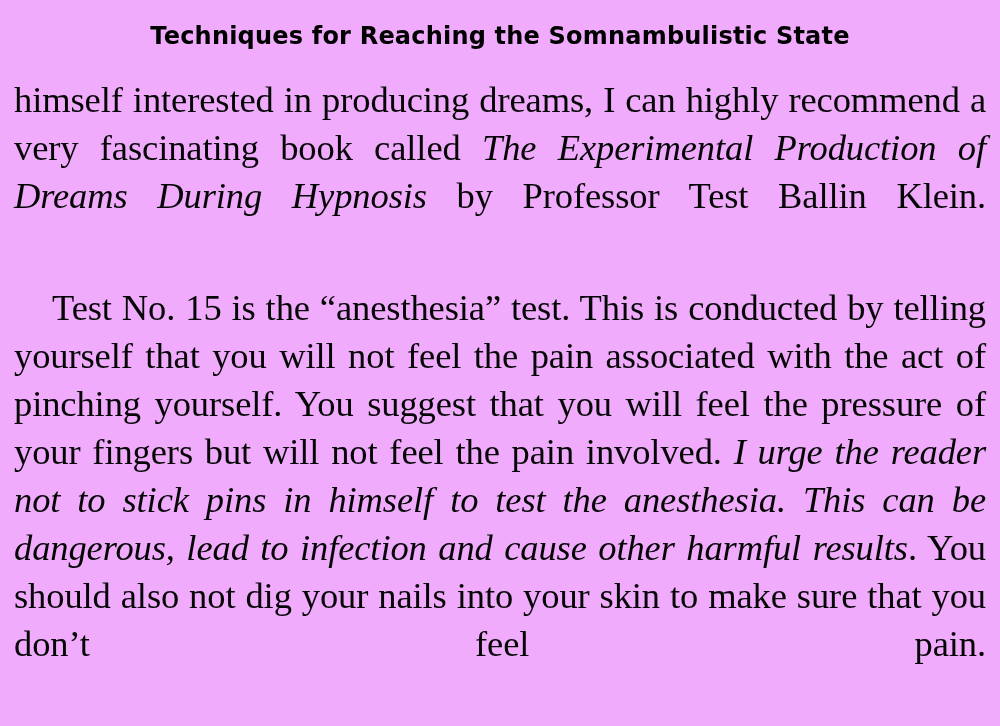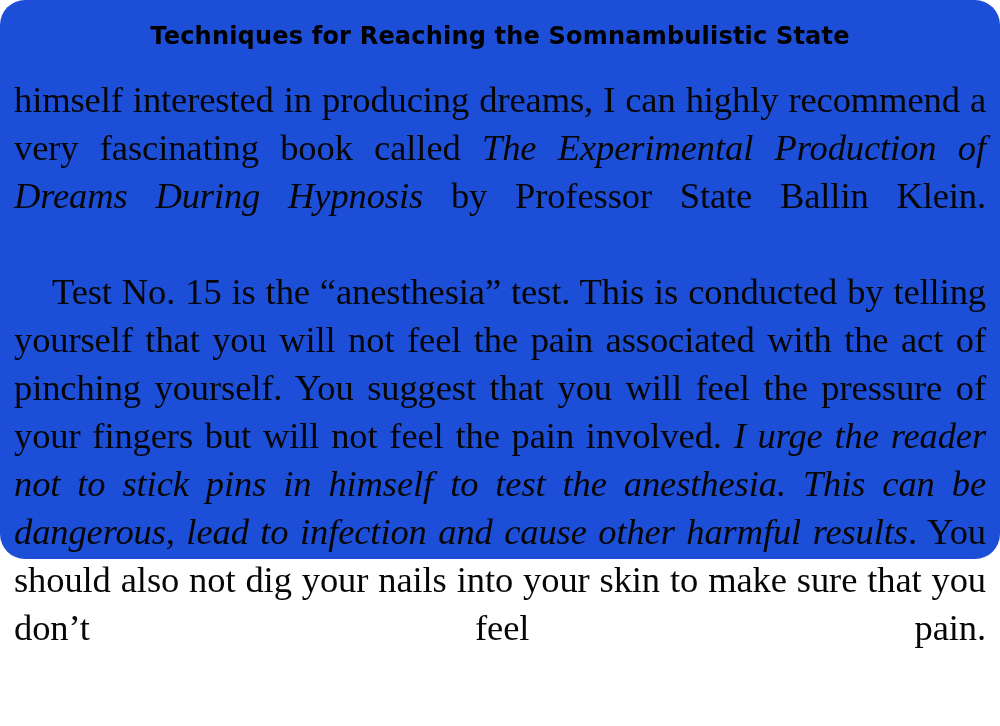--- a/index.html
+++ b/index.html
@@ -10,23 +10,22 @@
   body {
     width: 1000px;
     height: 726px;
     overflow: hidden;
     font-family: "Liberation Serif", serif;
     color: #050505;
   }
   .page {
     position: relative;
     width: 1000px;
-    height: 559px;
-    background: #1d4ed8;
-    border-radius: 25px;
+    height: 726px;
+    background: #f0abfc;
   }
   .running-head {
     text-align: center;
     font-family: "DejaVu Sans", sans-serif;
     font-weight: bold;
     font-size: 24px;
     letter-spacing: 0.2px;
     color: #000000;
     padding-top: 22px;
     padding-bottom: 2px;
@@ -39,21 +38,21 @@
     font-family: "Liberation Serif", serif;
     font-size: 36.5px;
     line-height: 48px;
     text-align: justify;
     text-justify: inter-word;
     color: #060606;
     margin: 0;
     letter-spacing: -0.1px;
   }
   .para + .para {
-    margin-top: 0;
+    margin-top: 16px;
   }
   .para.indent {
     text-indent: 38px;
   }
   .para i, .para em {
     font-style: italic;
   }
   
   .para:after {
     content: "";
@@ -62,17 +61,17 @@
   }
 </style>
 </head>
 <body>
 
 <div class="page">
 
   <div class="running-head">Techniques for Reaching the Somnambulistic State</div>
 
   <div class="body-col">
-    <p class="para"><span>himself interested in producing dreams, I can highly recommend a very fascinating book called </span><em>The Experimental Production of Dreams During Hypnosis</em><span> by Professor State Ballin Klein.</span></p>
+    <p class="para"><span>himself interested in producing dreams, I can highly recommend a very fascinating book called </span><em>The Experimental Production of Dreams During Hypnosis</em><span> by Professor Test Ballin Klein.</span></p>
     <p class="para indent"><span>Test No. 15 is the “anesthesia” test. This is conducted by telling yourself that you will not feel the pain associated with the act of pinching yourself. You suggest that you will feel the pressure of your fingers but will not feel the pain involved. </span><em>I urge the reader not to stick pins in himself to test the anesthesia. This can be dangerous, lead to infection and cause other harmful results</em><span>. You should also not dig your nails into your skin to make sure that you don’t feel pain.</span></p>
   </div>
 
 </div>
 
 </body></html>

